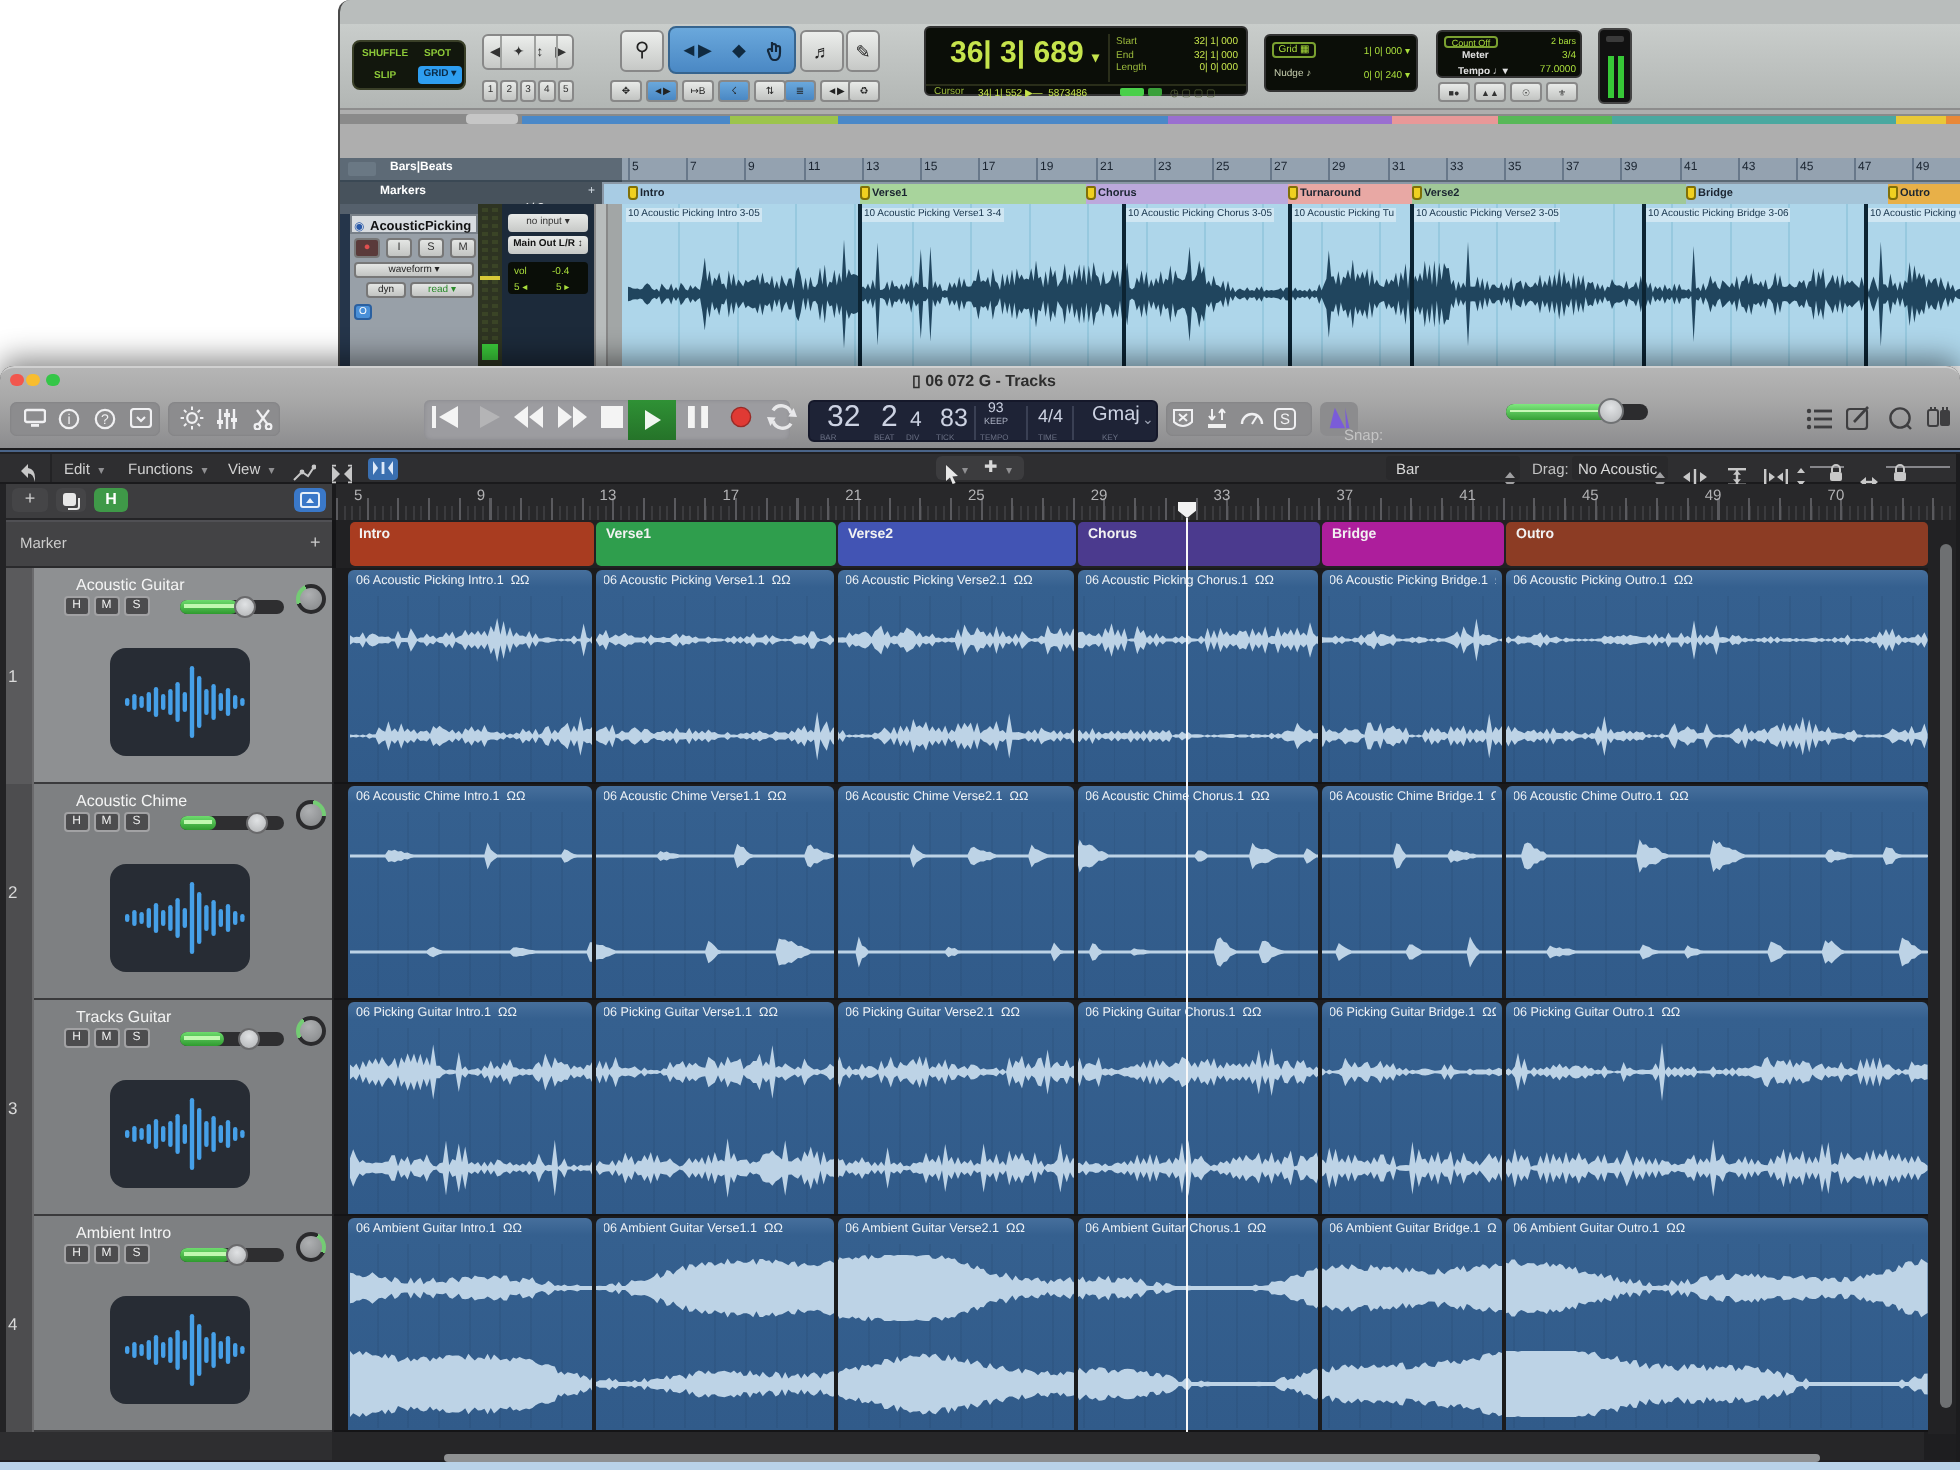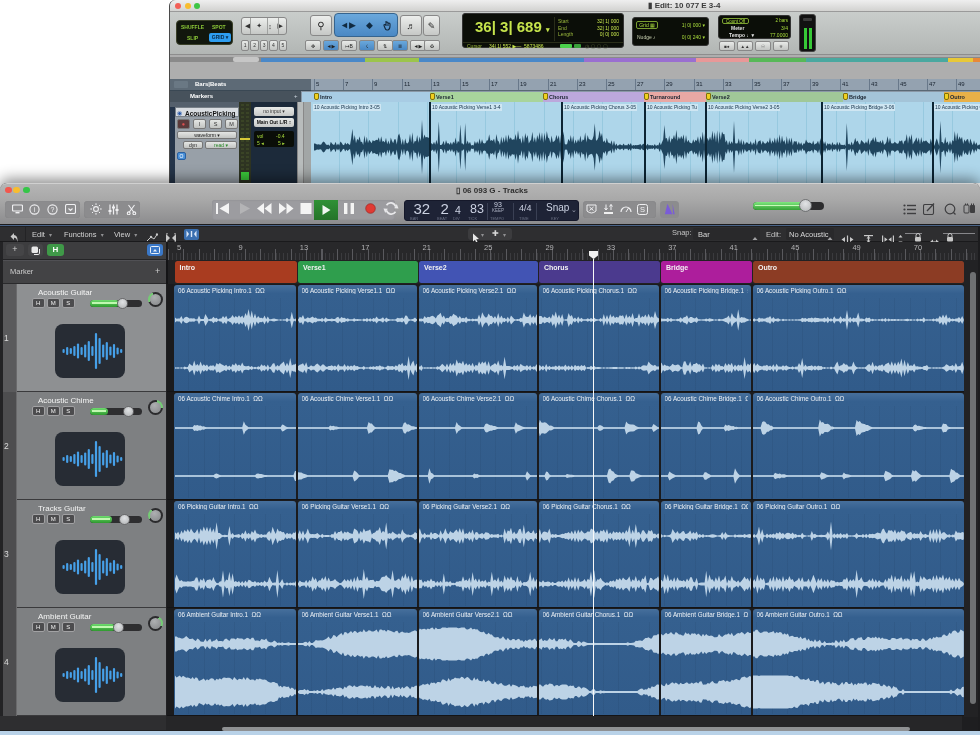--- a/index.html
+++ b/index.html
@@ -1,25 +1,19 @@
 <!DOCTYPE html>
 <html><head><meta charset="utf-8"><style>
 *{margin:0;padding:0;box-sizing:border-box;-webkit-font-smoothing:antialiased}
 html,body{width:980px;height:735px;overflow:hidden;background:#fff;font-family:"Liberation Sans",sans-serif}
 .a{position:absolute}
 .tl{width:6.5px;height:6.5px;border-radius:50%}
 </style></head><body>
 <div class="a" style="left:0;top:0;width:980px;height:735px">
 <div class="a" style="left:169px;top:0;width:811px;height:183px;background:#b9bdbc;border-left:1px solid #4a4a4a;border-top-left-radius:6px">
-      <div class="a" style="left:0;top:0;width:811px;height:12px;background:linear-gradient(#efefef,#d2d2d0);border-top-left-radius:6px;border-bottom:1px solid #9a9a9a">
-        <div class="tl a" style="left:5px;top:3px;width:6px;height:6px;background:#f25f57"></div>
-        <div class="tl a" style="left:14.5px;top:3px;width:6px;height:6px;background:#f8bd2f"></div>
-        <div class="tl a" style="left:24px;top:3px;width:6px;height:6px;background:#3ec545"></div>
-        <div class="a" style="left:478px;top:1px;font-size:8px;color:#3a3a3a;font-weight:bold">▮ Edit: 10 077 E 3-4</div>
-      </div>
       <div class="a" style="left:0;top:12px;width:811px;height:43px;background:linear-gradient(#c9cdcb,#b2b6b4);border-bottom:1px solid #8d8d8d"></div>
       <div class="a" style="left:6px;top:20px;width:57px;height:25px;background:#12170d;border-radius:4px;border:1px solid #3a4028">
         <div class="a" style="left:4px;top:3px;font-size:5px;color:#8cc838;font-weight:bold">SHUFFLE</div>
         <div class="a" style="left:35px;top:3px;font-size:5px;color:#8cc838;font-weight:bold">SPOT</div>
         <div class="a" style="left:10px;top:14px;font-size:5px;color:#8cc838;font-weight:bold">SLIP</div>
         <div class="a" style="left:32px;top:12px;width:22px;height:9px;background:#2e9ef0;border-radius:2px;font-size:5px;color:#0a2a46;font-weight:bold;text-align:center;line-height:9px">GRID ▾</div>
       </div>
       <div class="a" style="left:71px;top:17px;width:46px;height:18px;background:linear-gradient(#eceeec,#c6c8c6);border:1px solid #888;border-radius:3px;display:flex;align-items:center;justify-content:space-around;font-size:7px;color:#333">
         <span>◀</span>
         <span>✦</span>
@@ -229,21 +223,21 @@
       <div class="a" style="left:651px;top:102px;width:1.5px;height:81px;background:#0c2433"></div>
       <div class="a" style="left:653px;top:103.5px;height:7px;background:#cfe6f2;font-size:5px;color:#15324a;line-height:7px;padding:0 1px;white-space:nowrap;overflow:hidden">10 Acoustic Picking Bridge 3-06</div>
       <div class="a" style="left:762px;top:102px;width:1.5px;height:81px;background:#0c2433"></div>
       <div class="a" style="left:764px;top:103.5px;height:7px;background:#cfe6f2;font-size:5px;color:#15324a;line-height:7px;padding:0 1px;white-space:nowrap;overflow:hidden">10 Acoustic Picking Ou</div>
     </div>
     <div class="a" style="left:0;top:183px;width:980px;height:549px;border-radius:7px 7px 0 0;box-shadow:0 -4px 14px rgba(0,0,0,0.45);background:#202022">
       <div class="a" style="left:0;top:0;width:980px;height:41px;background:linear-gradient(#b5b5b5 0,#a8a8a8 40%,#8c8c8e);border-radius:7px 7px 0 0;border-top:1px solid #d0d0d0"></div>
       <div class="tl a" style="left:5px;top:3.8px;background:#f2574e"></div>
       <div class="tl a" style="left:13.4px;top:3.8px;background:#f8bd2f"></div>
       <div class="tl a" style="left:23.2px;top:3.8px;background:#35c648"></div>
-      <div class="a" style="left:456px;top:2.5px;font-size:8px;color:#2e2e2e;font-weight:bold">▯ 06 093 G - Tracks</div>
+      <div class="a" style="left:456px;top:2.5px;font-size:8px;color:#2e2e2e;font-weight:bold">▯ 06 072 G - Tracks</div>
       <div class="a" style="left:5px;top:18px;width:75px;height:16.5px;background:#8c8c8e;border-radius:3.5px;box-shadow:inset 0 0 1px #77777a"></div>
       <div class="a" style="left:84px;top:18px;width:56px;height:16.5px;background:#8c8c8e;border-radius:3.5px;box-shadow:inset 0 0 1px #77777a"></div>
       <div class="a" style="left:7px;top:16px;width:21px;height:20px;display:flex;align-items:center;justify-content:center">
         <svg width="11" height="10" viewBox="0 0 11 10">
           <rect x="0.5" y="1" width="10" height="6" rx="1" fill="none" stroke="#f0f0f2" stroke-width="1.2"></rect>
           <rect x="3.5" y="8" width="4" height="1.4" fill="#f0f0f2"></rect>
         </svg>
       </div>
       <div class="a" style="left:25px;top:16px;width:18px;height:20px;display:flex;align-items:center;justify-content:center">
         <svg width="11" height="11" viewBox="0 0 11 11">
@@ -365,21 +359,21 @@
         <div class="a" style="left:48px;top:15px;font-size:4px;color:#6a7084">DIV</div>
         <div class="a" style="left:63px;top:15px;font-size:4px;color:#6a7084">TICK</div>
         <div class="a" style="left:82px;top:2px;width:1px;height:17px;background:#3a4054"></div>
         <div class="a" style="left:89px;top:0.5px;font-size:7px;color:#ccd2e2">93</div>
         <div class="a" style="left:87px;top:7px;font-size:4.5px;color:#aab0c0">KEEP</div>
         <div class="a" style="left:85px;top:15px;font-size:4px;color:#6a7084">TEMPO</div>
         <div class="a" style="left:108px;top:2px;width:1px;height:17px;background:#3a4054"></div>
         <div class="a" style="left:114px;top:2px;font-size:9px;color:#ccd2e2">4/4</div>
         <div class="a" style="left:114px;top:15px;font-size:4px;color:#6a7084">TIME</div>
         <div class="a" style="left:131px;top:2px;width:1px;height:17px;background:#3a4054"></div>
-        <div class="a" style="left:141px;top:1.5px;font-size:10px;color:#ccd2e2">Snap</div>
+        <div class="a" style="left:141px;top:1.5px;font-size:10px;color:#ccd2e2">Gmaj</div>
         <div class="a" style="left:146px;top:15px;font-size:4px;color:#6a7084">KEY</div>
         <div class="a" style="left:166px;top:5px;font-size:7px;color:#9aa0b0">⌄</div>
       </div>
       <div class="a" style="left:583px;top:17.5px;width:73px;height:17px;background:#8c8c8e;border-radius:3.5px;box-shadow:inset 0 0 1px #77777a"></div>
       <div class="a" style="left:584px;top:16px;width:15px;height:20px;display:flex;align-items:center;justify-content:center">
         <svg width="11" height="11" viewBox="0 0 11 11">
           <path d="M1 1 H10 V7 Q5.5 11 1 7 Z" fill="none" stroke="#f0f0f2" stroke-width="1"></path>
           <path d="M3.5 3 L7.5 6.5 M7.5 3 L3.5 6.5" stroke="#f0f0f2" stroke-width="1"></path>
         </svg>
       </div>
@@ -472,27 +466,27 @@
           <rect x="4.8" y="1" width="1.4" height="6" fill="#dce8f8"></rect>
         </svg>
       </div>
       <div class="a" style="left:468px;top:44.8px;width:44px;height:12.5px;background:#3c3c3e;border-radius:3px"></div>
       <div class="a" style="left:472px;top:46px;width:8px;height:10px"><svg width="8" height="10" viewBox="0 0 8 10">
           <path d="M1 0.5 L7 6 L4.2 6.3 L5.8 9.5 L4.3 10 L3 6.8 L1 8.5 Z" fill="#e8e8e8"></path>
         </svg></div>
       <div class="a" style="left:481px;top:48px;font-size:6px;color:#909092">▾</div>
       <div class="a" style="left:492px;top:46px;font-size:8px;color:#d8d8d8">✚</div>
       <div class="a" style="left:503px;top:48px;font-size:6px;color:#909092">▾</div>
-      <div class="a" style="left:672px;top:45px;font-size:7.5px;color:#c4c4c4">Snap:</div>
+      <div class="a" style="left:672px;top:30px;font-size:7.5px;color:#c4c4c4">Snap:</div>
       <div class="a" style="left:693px;top:44.8px;width:67px;height:12.5px;background:#29292b;border-radius:2px"></div>
       <div class="a" style="left:698px;top:47px;font-size:7.5px;color:#d8d8d8">Bar</div>
       <div class="a" style="left:752px;top:47.5px"><svg width="6" height="8" viewBox="0 0 6 8">
           <path d="M3 0 L5.5 3 H0.5 Z M3 8 L0.5 5 H5.5 Z" fill="#a0a0a2"></path>
         </svg></div>
-      <div class="a" style="left:766px;top:47px;font-size:7.5px;color:#c4c4c4">Edit:</div>
+      <div class="a" style="left:766px;top:47px;font-size:7.5px;color:#c4c4c4">Drag:</div>
       <div class="a" style="left:786px;top:44.8px;width:48px;height:12.5px;background:#29292b;border-radius:2px"></div>
       <div class="a" style="left:789px;top:47px;font-size:7.5px;color:#d8d8d8">No Acoustic</div>
       <div class="a" style="left:827px;top:47.5px"><svg width="6" height="8" viewBox="0 0 6 8">
           <path d="M3 0 L5.5 3 H0.5 Z M3 8 L0.5 5 H5.5 Z" fill="#a0a0a2"></path>
         </svg></div>
       <div class="a" style="left:841px;top:46.5px"><svg width="13" height="9" viewBox="0 0 13 9">
           <rect x="5.9" y="0.5" width="1.2" height="8" fill="#c8c8c8"></rect>
           <path d="M0.5 4.5 L4 2 V7 Z M12.5 4.5 L9 2 V7 Z" fill="#c8c8c8"></path>
         </svg></div>
       <div class="a" style="left:863px;top:46.5px"><svg width="11" height="9" viewBox="0 0 11 9">
@@ -751,21 +745,21 @@
       <div class="a" style="left:536.8px;top:317px;width:1.8px;height:107px;background:#1b1b1d"></div>
       <div class="a" style="left:542.5px;top:319.5px;width:113.5px;font-size:6.3px;color:#eef2f6;white-space:nowrap;overflow:hidden">06 Picking Guitar Chorus.1 &nbsp;ΩΩ</div>
       <div class="a" style="left:658.8px;top:317px;width:1.8px;height:107px;background:#1b1b1d"></div>
       <div class="a" style="left:664.5px;top:319.5px;width:83.5px;font-size:6.3px;color:#eef2f6;white-space:nowrap;overflow:hidden">06 Picking Guitar Bridge.1 &nbsp;ΩΩ</div>
       <div class="a" style="left:750.8px;top:317px;width:1.8px;height:107px;background:#1b1b1d"></div>
       <div class="a" style="left:756.5px;top:319.5px;width:204px;font-size:6.3px;color:#eef2f6;white-space:nowrap;overflow:hidden">06 Picking Guitar Outro.1 &nbsp;ΩΩ</div>
       <div class="a" style="left:167px;top:424px;width:813px;height:1px;background:#141416"></div>
       <div class="a" style="left:0;top:425px;width:166px;height:108px;background:#7e8082;border-bottom:1px solid #3a3a3c">
         <div class="a" style="left:0;top:0;width:17px;height:108px;background:#4d4d4f;border-right:1px solid #6a6a6c"></div>
         <div class="a" style="left:4px;top:49px;font-size:8.5px;color:#dadada">4</div>
-        <div class="a" style="left:38px;top:4px;font-size:8px;color:#f4f4f4">Ambient Guitar</div>
+        <div class="a" style="left:38px;top:4px;font-size:8px;color:#f4f4f4">Ambient Intro</div>
         <div class="a" style="left:32px;top:14px;width:12.5px;height:10px;background:#4c4c4e;border:1px solid #a2a2a4;border-radius:2px;font-size:6px;color:#f0f0f0;text-align:center;line-height:8.5px">H</div>
         <div class="a" style="left:47px;top:14px;width:12.5px;height:10px;background:#4c4c4e;border:1px solid #a2a2a4;border-radius:2px;font-size:6px;color:#f0f0f0;text-align:center;line-height:8.5px">M</div>
         <div class="a" style="left:62px;top:14px;width:12.5px;height:10px;background:#4c4c4e;border:1px solid #a2a2a4;border-radius:2px;font-size:6px;color:#f0f0f0;text-align:center;line-height:8.5px">S</div>
         <div class="a" style="left:90px;top:15.5px;width:52px;height:7.5px;background:#2e2e30;border-radius:4px"></div>
         <div class="a" style="left:90px;top:15.5px;width:25px;height:7.5px;background:linear-gradient(#6edc6e,#2f9a2f);border-radius:4px"></div>
         <div class="a" style="left:92px;top:18px;width:21px;height:1.6px;background:#c0f8b0"></div>
         <div class="a" style="left:112.5px;top:13.5px;width:11px;height:11px;background:radial-gradient(circle at 50% 35%,#e0e2e4,#b0b2b4);border:1px solid #6a6a6c;border-radius:50%"></div>
         <div class="a" style="left:147.5px;top:7.5px;width:15.5px;height:15.5px;border-radius:50%;background:conic-gradient(from 30deg,#74cc74 0 85deg,#2a2a2c 85deg 360deg)"></div>
         <div class="a" style="left:149.5px;top:9.5px;width:11.5px;height:11.5px;border-radius:50%;background:radial-gradient(circle at 40% 30%,#aeb0b2,#848688)"></div>
         <div class="a" style="left:55px;top:40px;width:70px;height:54px;background:#272c34;border-radius:8px"></div>

